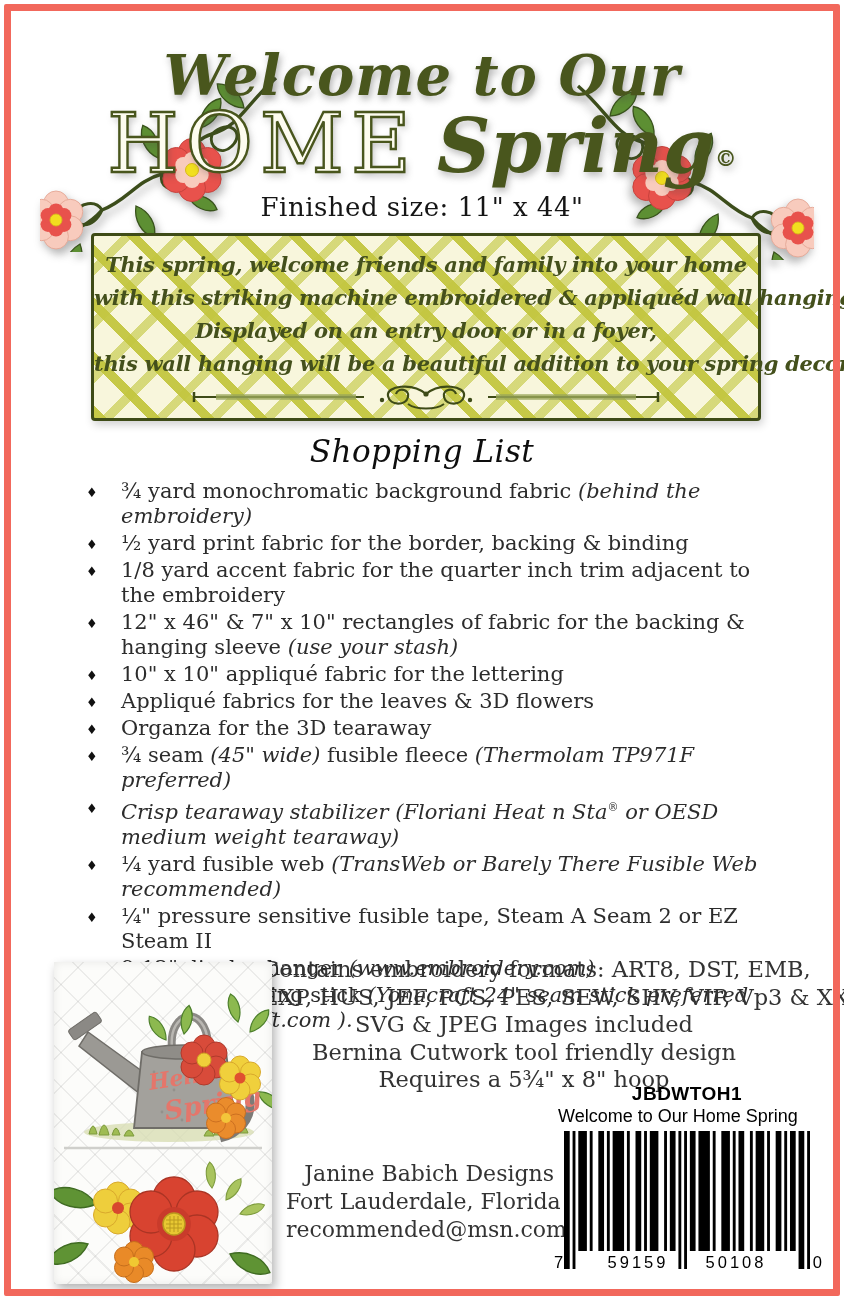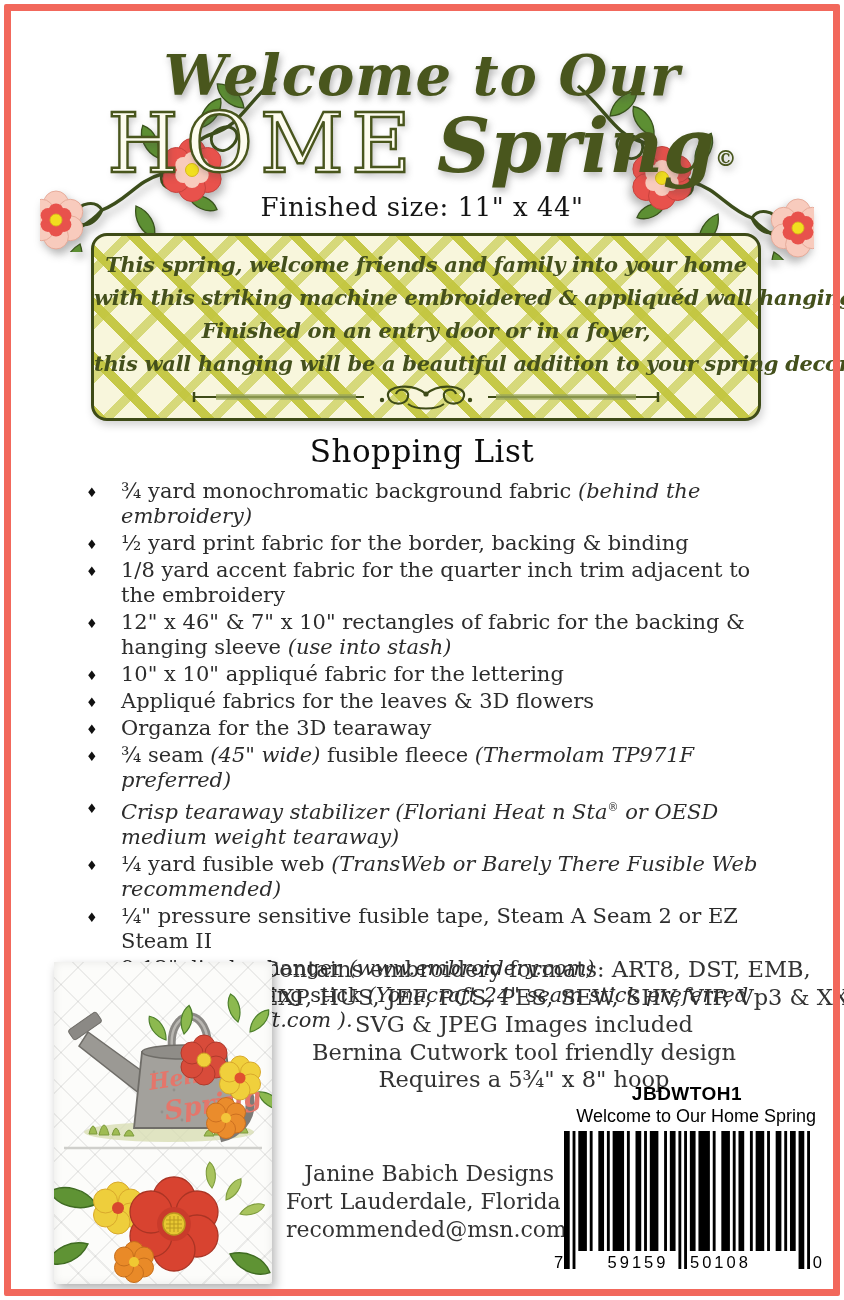--- a/index.html
+++ b/index.html
@@ -18,34 +18,34 @@
       text-shadow:2px 4px 7px rgba(70,70,70,.35);}
   .home-word{font-size:82px;letter-spacing:7px;color:#fdfcef;-webkit-text-stroke:2.4px #49561d;
       font-weight:400;vertical-align:baseline;}
   .spring-word{font-style:italic;font-weight:700;font-size:74px;color:#49561d;margin-left:14px;}
   .copyright{font-size:22px;color:#49561d;vertical-align:super;font-weight:700;}
   .finished{position:absolute;left:0;right:0;top:192px;text-align:center;z-index:8;
       font-size:26px;color:#151515;letter-spacing:.5px;}
 
   
   .intro-box{position:absolute;left:91px;top:233px;width:670px;height:188px;z-index:7;
-      border:3.5px solid #3e4b17;border-radius:16px;box-sizing:border-box;
+      border:3.5px solid #3e4b17;border-radius:4px;box-sizing:border-box;
       background-color:#f8f6dc;
       background-image:
         repeating-linear-gradient(45deg, rgba(195,198,63,.95) 0 9px, rgba(0,0,0,0) 9px 38px),
         repeating-linear-gradient(-45deg, rgba(203,207,90,.75) 0 9px, rgba(0,0,0,0) 9px 38px);
       box-shadow:2px 4px 8px rgba(0,0,0,.18);}
   .intro-text{position:absolute;left:0;right:0;top:12px;text-align:center;
       font-style:italic;font-weight:600;font-size:21px;letter-spacing:-0.3px;
       color:#44501c;line-height:33px;white-space:nowrap;}
   .intro-divider{position:absolute;left:50%;transform:translateX(-50%);bottom:6px;}
 
   
   .shop-head{position:absolute;left:0;right:0;top:433px;text-align:center;
-      font-size:31px;color:#0d0d0d;letter-spacing:.5px;}
+      font-style:italic;font-size:31px;color:#0d0d0d;letter-spacing:.5px;}
   .shop-list{position:absolute;left:84px;top:479px;width:694px;margin:0;padding:0;list-style:none;
       font-size:21px;line-height:25px;color:#2c2c2c;}
   .shop-list .item{position:relative;padding-left:37px;margin-bottom:2px;}
   .shop-list .bullet{position:absolute;left:2px;top:1px;font-size:13px;color:#111;}
   .it{font-style:italic;}
   sup{font-size:11px;}
 
   
   .panel{position:absolute;left:54px;top:962px;width:218px;height:322px;z-index:6;
       background-color:#fcfcfa;
@@ -58,26 +58,26 @@
   
   .formats{position:absolute;left:262px;top:956px;width:524px;text-align:center;
       font-size:22.5px;line-height:27.5px;color:#333;white-space:nowrap;}
   .publisher{position:absolute;left:286px;top:1160px;width:268px;text-align:right;
       font-size:22px;line-height:28px;color:#333;white-space:nowrap;}
 
   
   .upc{position:absolute;left:558px;top:1083px;width:258px;z-index:6;
       font-family:"Liberation Sans", sans-serif;color:#000;}
   .upc .sku{text-align:center;font-size:19px;font-weight:700;letter-spacing:.5px;}
-  .upc .pname{text-align:right;font-size:18px;margin-top:1px;white-space:nowrap;}
+  .upc .pname{text-align:left;font-size:18px;margin-top:1px;white-space:nowrap;}
   .upc .bars{display:block;margin:4px auto 0 auto;}
   .upc .digits{position:relative;height:18px;margin-top:-15px;font-size:16.5px;}
   .upc .d0{position:absolute;left:-4px;bottom:0;}
   .upc .d1{position:absolute;left:34px;width:92px;text-align:center;letter-spacing:3px;bottom:0;}
-  .upc .d2{position:absolute;left:132px;width:92px;letter-spacing:3px;bottom:0;}
+  .upc .d2{position:absolute;left:132px;width:92px;text-align:center;letter-spacing:3px;bottom:0;}
   .upc .d3{position:absolute;right:-6px;bottom:0;}
 </style>
 </head>
 <body>
 
 <div class="page">
   <div class="frame" style="border-color: rgb(242, 104, 92);"></div>
 
   <svg class="floral floral-left" width="242" height="178" viewBox="0 0 242 178">
     <path d="M236,4 C206,30 200,52 172,60 C146,68 152,92 122,100 C96,107 88,126 62,136 C48,152 28,160 10,164" fill="none" stroke="#3c4d1b" stroke-width="3.4"></path>
@@ -191,21 +191,21 @@
   <div class="title-row">
     <span class="home-word">HOME</span>
     <span class="spring-word">Spring</span><span class="copyright">©</span>
   </div>
   <div class="finished">Finished size:  11" x 44"</div>
 
   <div class="intro-box">
     <div class="intro-text">
       <div>This spring, welcome friends and family into your home</div>
       <div>with this striking machine embroidered &amp; appliquéd wall hanging.</div>
-      <div>Finished on an entry door or in a foyer,</div>
+      <div>Displayed on an entry door or in a foyer,</div>
       <div>this wall hanging will be a beautiful addition to your spring decor.</div>
     </div>
     <svg class="intro-divider" width="480" height="30" viewBox="0 0 480 30">
       <line x1="8" y1="15" x2="178" y2="15" stroke="#3e4b17" stroke-width="2"></line>
       <line x1="8" y1="10" x2="8" y2="20" stroke="#3e4b17" stroke-width="2.5"></line>
       <rect x="30" y="12.2" width="140" height="5.6" fill="#9aa659" opacity="0.8"></rect>
       <line x1="302" y1="15" x2="472" y2="15" stroke="#3e4b17" stroke-width="2"></line>
       <line x1="472" y1="10" x2="472" y2="20" stroke="#3e4b17" stroke-width="2.5"></line>
       <rect x="310" y="12.2" width="140" height="5.6" fill="#9aa659" opacity="0.8"></rect>
       <path d="M240,12 C226,0 200,4 202,14 C204,24 220,24 222,15 C224,7 212,5 210,12" fill="none" stroke="#3e4b17" stroke-width="2.2"></path>
@@ -215,21 +215,21 @@
       <circle cx="196" cy="18" r="2.2" fill="#3e4b17"></circle>
       <circle cx="284" cy="18" r="2.2" fill="#3e4b17"></circle>
     </svg>
   </div>
 
   <div class="shop-head">Shopping List</div>
   <ul class="shop-list">
       <li class="item"><span class="bullet">♦</span><span><span>¾ yard monochromatic background fabric </span><span class="it">(behind the embroidery)</span></span></li>
       <li class="item"><span class="bullet">♦</span><span><span>½ yard print fabric for the border, backing &amp; binding</span></span></li>
       <li class="item"><span class="bullet">♦</span><span><span>1/8 yard accent fabric for the quarter inch trim adjacent to the embroidery</span></span></li>
-      <li class="item"><span class="bullet">♦</span><span><span>12" x 46" &amp; 7" x 10" rectangles of fabric for the backing &amp; hanging sleeve </span><span class="it">(use into stash)</span></span></li>
+      <li class="item"><span class="bullet">♦</span><span><span>12" x 46" &amp; 7" x 10" rectangles of fabric for the backing &amp; hanging sleeve </span><span class="it">(use your stash)</span></span></li>
       <li class="item"><span class="bullet">♦</span><span><span>10" x 10" appliqué fabric for the lettering</span></span></li>
       <li class="item"><span class="bullet">♦</span><span><span>Appliqué fabrics for the leaves &amp; 3D flowers</span></span></li>
       <li class="item"><span class="bullet">♦</span><span><span>Organza for the 3D tearaway</span></span></li>
       <li class="item"><span class="bullet">♦</span><span><span>¾ seam </span><span class="it">(45" wide)</span><span> fusible fleece </span><span class="it">(Thermolam TP971F preferred)</span></span></li>
       <li class="item"><span class="bullet">♦</span><span><span class="it">Crisp tearaway stabilizer (Floriani Heat n Sta</span><sup class="it">®</sup><span class="it"> or OESD medium weight tearaway)</span></span></li>
       <li class="item"><span class="bullet">♦</span><span><span>¼ yard fusible web </span><span class="it">(TransWeb or Barely There Fusible Web recommended)</span></span></li>
       <li class="item"><span class="bullet">♦</span><span><span>¼" pressure sensitive fusible tape, Steam A Seam 2 or EZ Steam II</span></span></li>
       <li class="item"><span class="bullet">♦</span><span><span>9-12" display hanger </span><span class="it">(www.embroidery.com)</span></span></li>
       <li class="item"><span class="bullet">♦</span><span><span>Wooden pressing stick </span><span class="it">(Yonacraft 24" seam stick preferred www.yonacraft.com ).</span></span></li>
     </ul>

